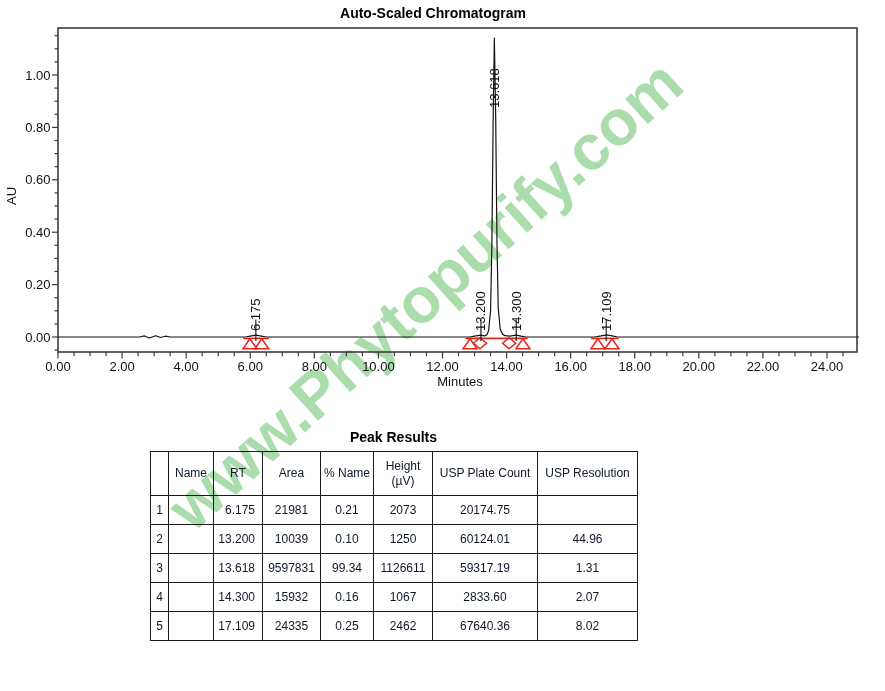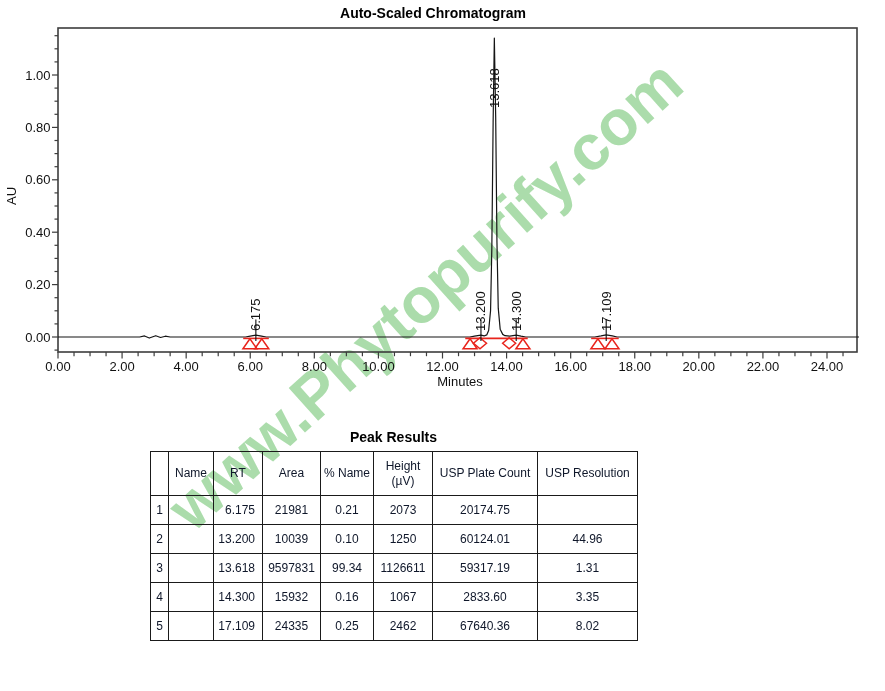--- a/index.html
+++ b/index.html
@@ -232,21 +232,21 @@
         <td>1.31</td>
       </tr>
       <tr>
         <td>4</td>
         <td></td>
         <td class="rt">14.300</td>
         <td>15932</td>
         <td>0.16</td>
         <td>1067</td>
         <td>2833.60</td>
-        <td>3.35</td>
+        <td>2.07</td>
       </tr>
       <tr>
         <td>5</td>
         <td></td>
         <td class="rt">17.109</td>
         <td>24335</td>
         <td>0.25</td>
         <td>2462</td>
         <td>67640.36</td>
         <td>8.02</td>

